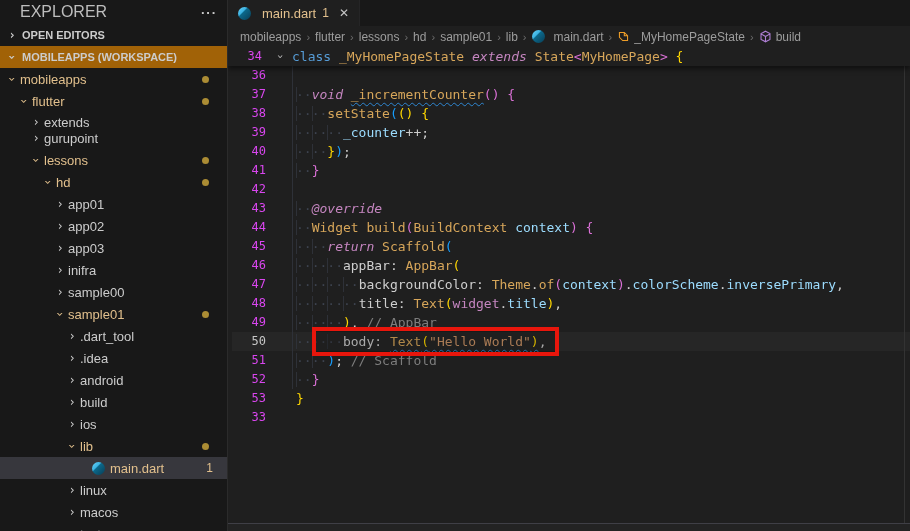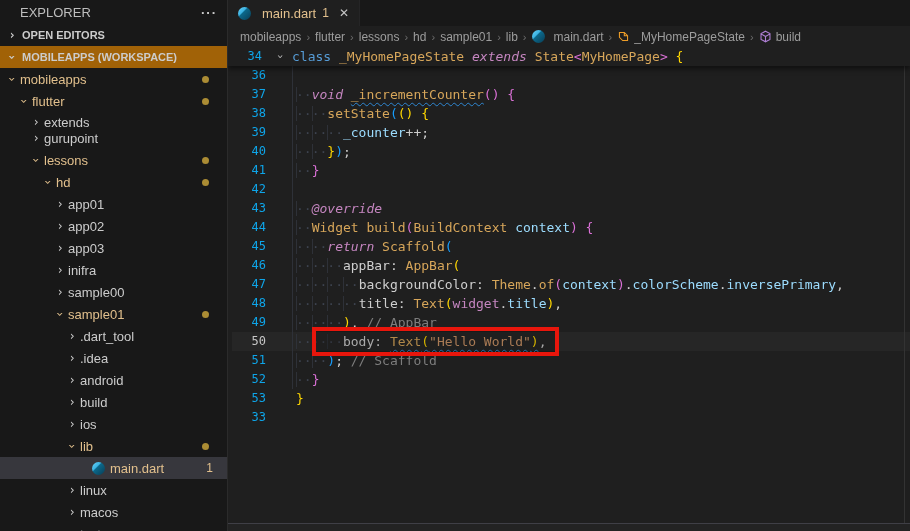--- a/index.html
+++ b/index.html
@@ -3,21 +3,21 @@
 <meta charset="utf-8">
 <style>
   html,body{margin:0;padding:0;background:#111;}
   .app{position:relative;width:910px;height:531px;background:#1f1f1f;overflow:hidden;
        font-family:"Liberation Sans",sans-serif;color:#cccccc;font-size:13px;
        -webkit-font-smoothing:antialiased;}
   
   .sidebar{position:absolute;left:0;top:0;width:227px;height:531px;background:#181818;
            border-right:1px solid #2b2b2b;overflow:hidden;}
   .sb-header{height:24px;display:flex;align-items:center;padding:0 10px 0 20px;}
-  .sb-title{font-size:13px;color:#bdbdbd;}
+  .sb-title{font-size:16px;color:#bdbdbd;}
   .sb-more{margin-left:auto;color:#cccccc;font-weight:bold;letter-spacing:1px;cursor:pointer;}
   .sb-section{height:22px;display:flex;align-items:center;font-weight:bold;font-size:11px;
               color:#cccccc;padding-left:4px;}
   .sb-section .twisty{margin-right:2px;}
   .band{background:#a16207;}
   .tree{position:relative;}
   .trow{height:22px;display:flex;align-items:center;position:relative;font-size:13px;color:#cccccc;}
   .trow.gold{color:#e2c08d;}
   .trow.sel{background:#37373d;}
   .trow.clip-top{height:15px;overflow:hidden;align-items:flex-start;}
@@ -43,21 +43,21 @@
   .tab .tclose{color:#c5c5c5;font-size:12px;margin-left:4px;}
   .crumbs{height:21px;display:flex;align-items:center;padding-left:12px;background:#1f1f1f;
           font-size:12px;color:#9d9d9d;white-space:nowrap;}
   .crumbs .sep{margin:0 5px;color:#6e6e6e;font-size:11px;}
   .crumbs .ic{margin-right:4px;display:inline-flex;align-items:center;}
   .crumb{display:inline-flex;align-items:center;cursor:pointer;}
   
   .editor{position:relative;height:476px;background:#1f1f1f;overflow:hidden;
           font-family:"DejaVu Sans Mono",monospace;font-size:13px;line-height:19px;}
   .line{display:flex;height:19px;position:relative;}
-  .num{flex:0 0 34px;text-align:right;color:#0ea5e9;font-size:12px;}
+  .num{flex:0 0 34px;text-align:right;color:#d946ef;font-size:12px;}
   .glyph{flex:0 0 30px;position:relative;}
   .content{white-space:pre;}
   .cur{background:rgba(255,255,255,0.035);}
   .cur .num{color:#c6c6c6;}
   .lines{position:absolute;top:19px;left:4px;right:0;}
   .sticky{position:absolute;top:0;left:0;right:0;background:#1f1f1f;z-index:6;
           box-shadow:0 3px 5px rgba(0,0,0,0.5);}
   .fold{position:absolute;right:8px;top:0;color:#c5c5c5;font-size:11px;}
   .col0guide{position:absolute;left:64px;top:19px;width:1px;height:323px;background:#2e3138;z-index:1;}
   .sbline{position:absolute;right:5px;top:0;bottom:0;width:1px;background:#333;}

